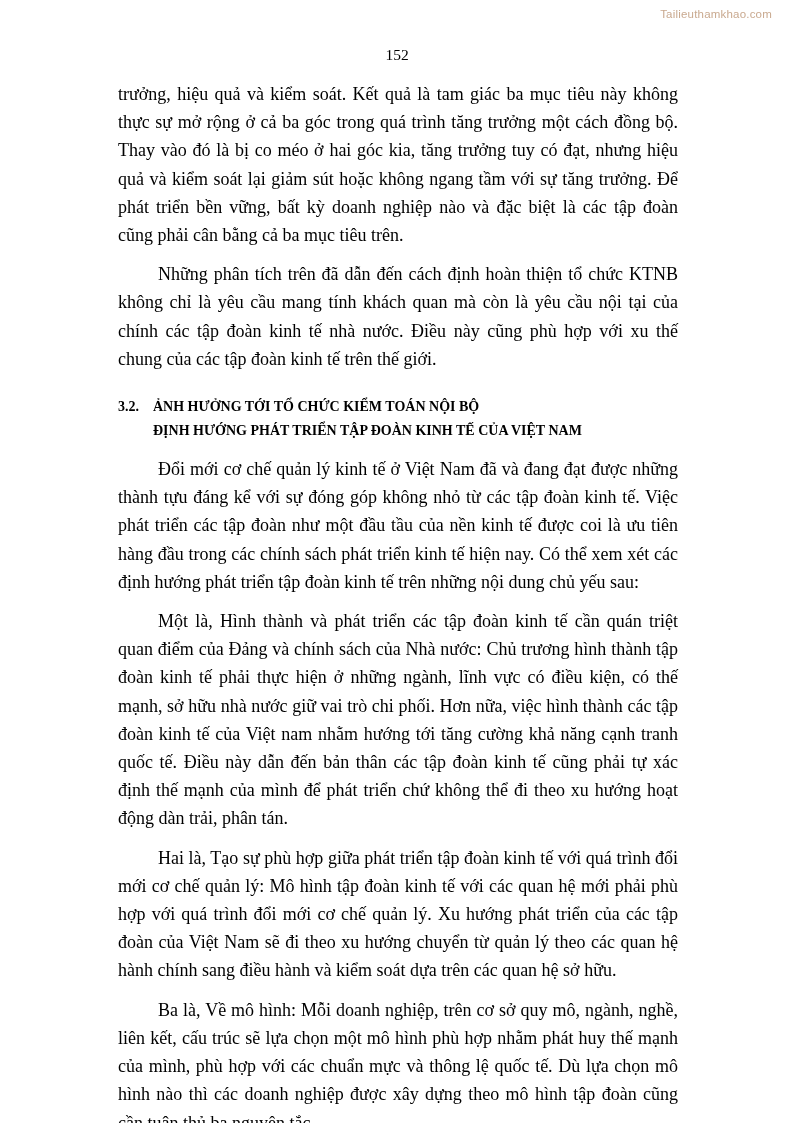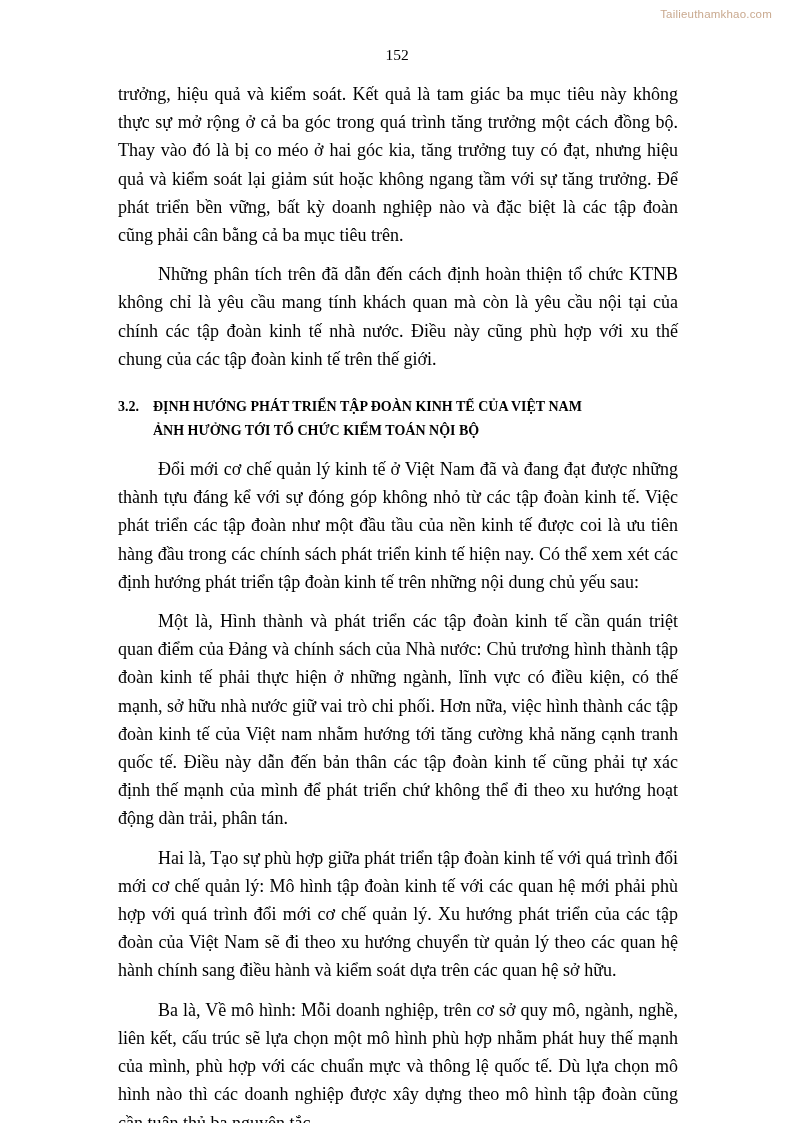--- a/index.html
+++ b/index.html
@@ -92,22 +92,22 @@
   <div class="content">
 
     <p class="body-par no-indent">trưởng, hiệu quả và kiểm soát. Kết quả là tam giác ba mục tiêu này không thực sự mở rộng ở cả ba góc trong quá trình tăng trưởng một cách đồng bộ. Thay vào đó là bị co méo ở hai góc kia, tăng trưởng tuy có đạt, nhưng hiệu quả và kiểm soát lại giảm sút hoặc không ngang tầm với sự tăng trưởng. Để phát triển bền vững, bất kỳ doanh nghiệp nào và đặc biệt là các tập đoàn cũng phải cân bằng cả ba mục tiêu trên.</p>
     <div class="gap"></div>
 
     <p class="body-par">Những phân tích trên đã dẫn đến cách định hoàn thiện tổ chức KTNB không chỉ là yêu cầu mang tính khách quan mà còn là yêu cầu nội tại của chính các tập đoàn kinh tế nhà nước. Điều này cũng phù hợp với xu thế chung của các tập đoàn kinh tế trên thế giới.</p>
 
     <div class="heading-block">
       <span class="heading-num">3.2.</span>
       <span class="heading-text">
+        <span class="line">ẢNH HƯỞNG TỚI TỔ CHỨC KIỂM TOÁN NỘI BỘ</span>
         <span class="line">ĐỊNH HƯỚNG PHÁT TRIỂN TẬP ĐOÀN KINH TẾ CỦA VIỆT NAM</span>
-        <span class="line">ẢNH HƯỞNG TỚI TỔ CHỨC KIỂM TOÁN NỘI BỘ</span>
       </span>
     </div>
 
     <p class="body-par">Đổi mới cơ chế quản lý kinh tế ở Việt Nam đã và đang đạt được những thành tựu đáng kể với sự đóng góp không nhỏ từ các tập đoàn kinh tế. Việc phát triển các tập đoàn như một đầu tầu của nền kinh tế được coi là ưu tiên hàng đầu trong các chính sách phát triển kinh tế hiện nay. Có thể xem xét các định hướng phát triển tập đoàn kinh tế trên những nội dung chủ yếu sau:</p>
     <div class="gap"></div>
 
     <p class="body-par">Một là, Hình thành và phát triển các tập đoàn kinh tế cần quán triệt quan điểm của Đảng và chính sách của Nhà nước: Chủ trương hình thành tập đoàn kinh tế phải thực hiện ở những ngành, lĩnh vực có điều kiện, có thế mạnh, sở hữu nhà nước giữ vai trò chi phối. Hơn nữa, việc hình thành các tập đoàn kinh tế của Việt nam nhằm hướng tới tăng cường khả năng cạnh tranh quốc tế. Điều này dẫn đến bản thân các tập đoàn kinh tế cũng phải tự xác định thế mạnh của mình để phát triển chứ không thể đi theo xu hướng hoạt động dàn trải, phân tán.</p>
     <div class="gap"></div>
 
     <p class="body-par">Hai là, Tạo sự phù hợp giữa phát triển tập đoàn kinh tế với quá trình đổi mới cơ chế quản lý: Mô hình tập đoàn kinh tế với các quan hệ mới phải phù hợp với quá trình đổi mới cơ chế quản lý. Xu hướng phát triển của các tập đoàn của Việt Nam sẽ đi theo xu hướng chuyển từ quản lý theo các quan hệ hành chính sang điều hành và kiểm soát dựa trên các quan hệ sở hữu.</p>

